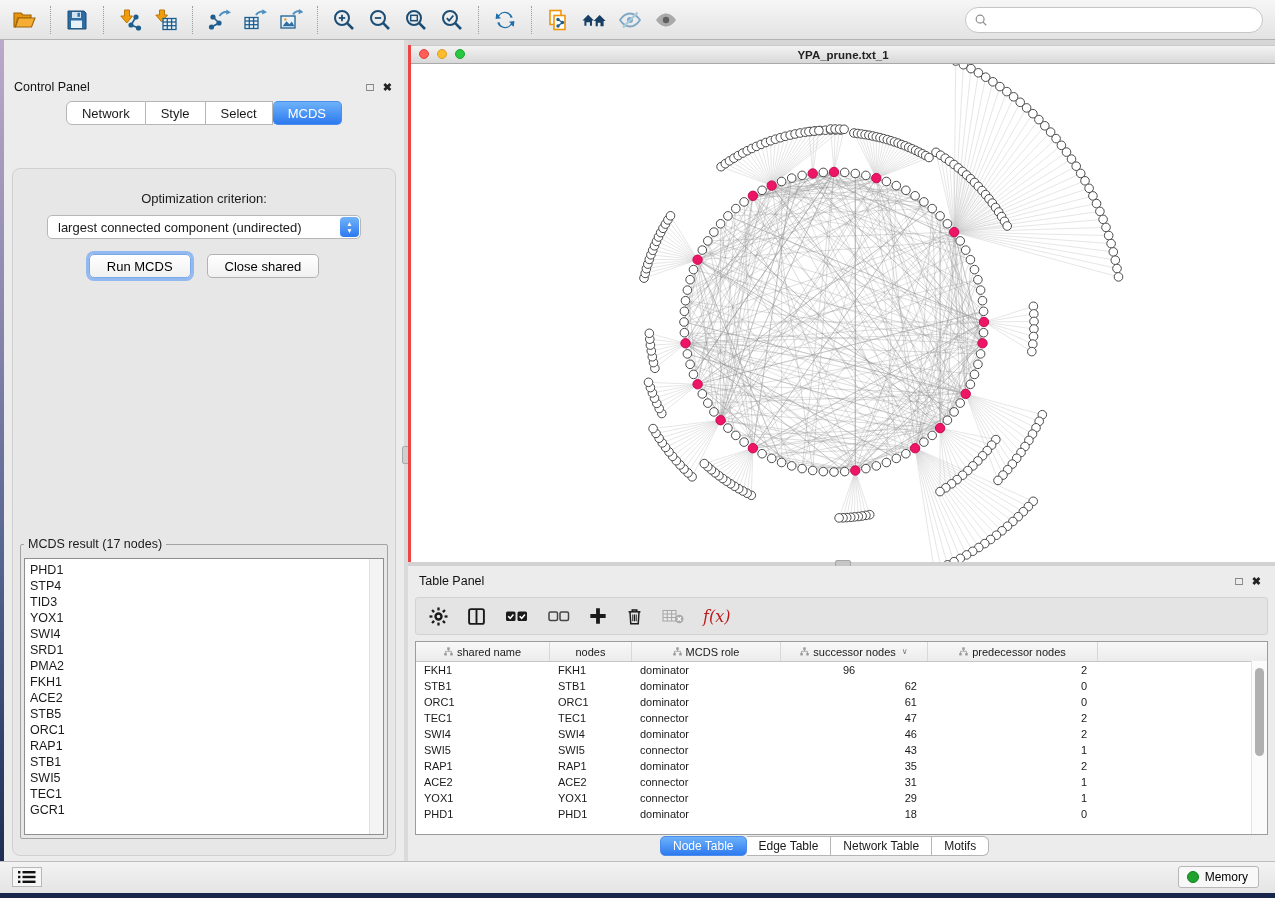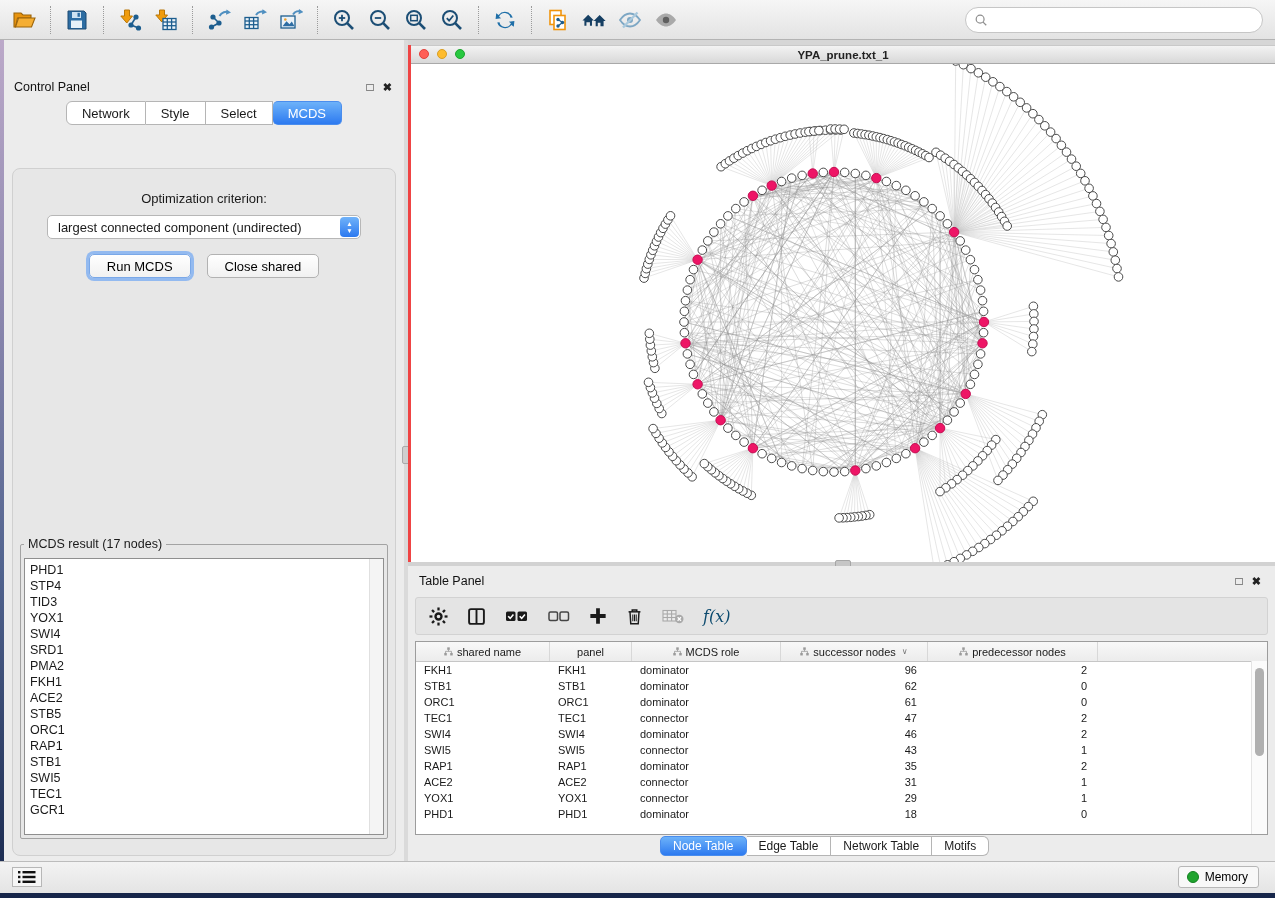--- a/index.html
+++ b/index.html
@@ -77,21 +77,21 @@
   .h-divider{position:absolute;left:0;right:0;top:522px;height:4px;background:#d2d2d2;}
   .h-handle{position:absolute;left:50%;top:-2px;margin-left:-7px;width:14px;height:7px;
             background:#c6c6c6;border:1px solid #a6a6a6;border-radius:2px;}
   
   .table-panel{position:absolute;left:0;right:0;top:526px;bottom:0;background:#ececec;}
   .tp-header{display:flex;align-items:center;padding:8px 14px 0 11px;}
   .tp-toolbar{position:absolute;left:7px;right:7px;top:31px;height:38px;background:#e4e4e4;
               border:1px solid #d2d2d2;border-radius:3px;display:flex;align-items:center;
               gap:19px;padding-left:13px;box-sizing:border-box;}
   .tp-tb-btn{background:none;border:none;padding:0;display:flex;align-items:center;cursor:default;}
-  .fx-label{font-family:"DejaVu Serif",serif;font-style:italic;font-size:16px;color:#0c4a6e;}
+  .fx-label{font-family:"DejaVu Serif",serif;font-style:italic;font-size:16px;color:#b91c1c;}
   .tp-table{position:absolute;left:7px;right:7px;top:75px;height:192px;background:#fff;
             border:1px solid #9c9c9c;overflow:hidden;}
   .tp-thead{display:flex;height:19px;background:linear-gradient(#f8f8f8,#ececec);
             border-bottom:1px solid #c6c6c6;}
   .th-cell{display:flex;align-items:center;justify-content:center;gap:4px;font-size:11px;
            border-right:1px solid #d8d8d8;box-sizing:border-box;flex:none;cursor:default;}
   .th-cell svg{width:9px;height:9px;}
   .sort-chevron{font-size:8px;color:#777;margin-left:2px;}
   .tp-row{display:flex;height:16px;align-items:center;}
   .td-cell{font-size:11px;box-sizing:border-box;flex:none;white-space:nowrap;overflow:hidden;}
@@ -1362,21 +1362,21 @@
                     <rect x="3.6" y="0.4" width="2.8" height="2.8"></rect>
                     <rect x="0.3" y="6.6" width="2.8" height="2.8"></rect>
                     <rect x="6.9" y="6.6" width="2.8" height="2.8"></rect>
                   </g>
                   <path d="M5 3.2v1.6M1.7 6.6V4.8h6.6v1.8" stroke="#9a9a9a" fill="none" stroke-width="0.9"></path>
                 </svg>
               </span>
               <span>shared name</span>
             </div>
             <div class="th-cell" style="width: 82px;">
-              <span>panel</span>
+              <span>nodes</span>
             </div>
             <div class="th-cell" style="width: 149px;">
               <span style="display: flex; width: 9px; height: 9px;">
                 <svg viewBox="0 0 10 10">
                   <g fill="#9a9a9a">
                     <rect x="3.6" y="0.4" width="2.8" height="2.8"></rect>
                     <rect x="0.3" y="6.6" width="2.8" height="2.8"></rect>
                     <rect x="6.9" y="6.6" width="2.8" height="2.8"></rect>
                   </g>
                   <path d="M5 3.2v1.6M1.7 6.6V4.8h6.6v1.8" stroke="#9a9a9a" fill="none" stroke-width="0.9"></path>
@@ -1411,21 +1411,21 @@
               </span>
               <span>predecessor nodes</span>
             </div>
             <div class="th-cell" style="flex: 1 1 0%; border-right: none;"></div>
           </div>
         <div id="tp-rows">
             <div class="tp-row">
               <div class="td-cell td-left" style="width: 134px;">FKH1</div>
               <div class="td-cell td-left" style="width: 82px;">FKH1</div>
               <div class="td-cell td-left" style="width: 149px;">dominator</div>
-              <div class="td-cell td-right" style="width: 147px;">96</div>
+              <div class="td-cell td-right" style="width: 147px; text-align: center;">96</div>
               <div class="td-cell td-right" style="width: 170px;">2</div>
             </div>
             <div class="tp-row">
               <div class="td-cell td-left" style="width: 134px;">STB1</div>
               <div class="td-cell td-left" style="width: 82px;">STB1</div>
               <div class="td-cell td-left" style="width: 149px;">dominator</div>
               <div class="td-cell td-right" style="width: 147px;">62</div>
               <div class="td-cell td-right" style="width: 170px;">0</div>
             </div>
             <div class="tp-row">

